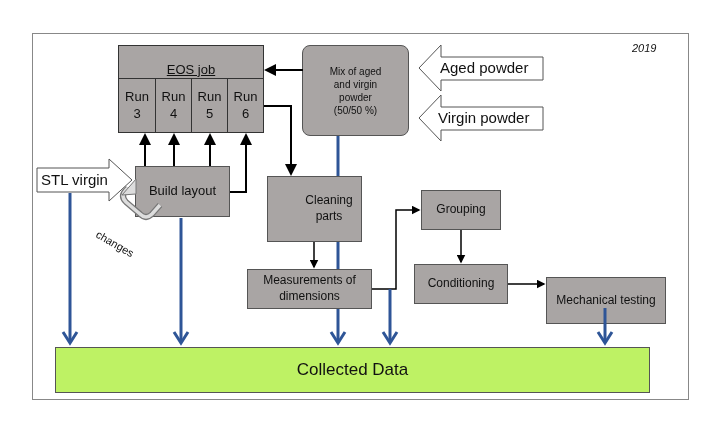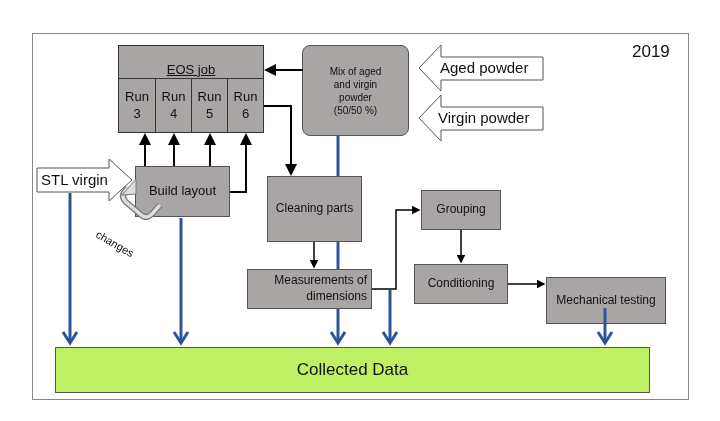--- a/index.html
+++ b/index.html
@@ -7,21 +7,21 @@
          font-family:"Liberation Sans", "DejaVu Sans", sans-serif; color:#111; }
   .outer { position:absolute; left:32px; top:33px; width:657px; height:367px;
            border:1px solid #888; box-sizing:border-box; background:#fff; }
   .box { position:absolute; background:#a9a5a4; border:1px solid #555;
          box-sizing:border-box; display:flex; align-items:center; justify-content:center;
          text-align:center; font-size:12px; line-height:1.3; }
   .cell { position:absolute; background:#a9a5a4; border:1px solid #333; box-sizing:border-box;
           display:flex; align-items:center; justify-content:center; text-align:center;
           font-size:13px; line-height:1.3; white-space:pre-line; }
   .collected { background:#bef264; font-size:17px; }
-  .year { position:absolute; left:632px; top:42px; font-size:17px; }
+  .year { position:absolute; left:632px; top:42px; font-size:11px;font-style:italic; }
   svg.overlay { position:absolute; left:0; top:0; }
   .arrow-label { position:absolute; font-size:15px; white-space:nowrap; }
   .changes { position:absolute; left:100px; top:228px; font-size:11px; transform:rotate(30deg); transform-origin:left top; }
 </style>
 </head>
 <body>
 
 <div class="outer"></div>
 <div class="year">2019</div>
 
@@ -32,23 +32,23 @@
 4</div>
 <div class="cell" style="left:191px;top:78px;width:37px;height:55px;">Run
 5</div>
 <div class="cell" style="left:227px;top:78px;width:37px;height:55px;">Run
 6</div>
 
 <div class="box" style="left:302px;top:45px;width:107px;height:91px;font-size:10px;padding:0 22px;border-radius:8px;">Mix of aged and virgin powder (50/50 %)</div>
 
 <div class="box" style="left:135px;top:166px;width:95px;height:51px;font-size:13px;">Build layout</div>
 
-<div class="box" style="left:267px;top:176px;width:95px;height:66px;">Cleaning parts</div>
+<div class="box" style="left:267px;top:176px;width:95px;height:66px;padding-left:29px;">Cleaning parts</div>
 
-<div class="box" style="left:247px;top:269px;width:125px;height:40px;padding:0 4px;text-align:right;">Measurements of dimensions</div>
+<div class="box" style="left:247px;top:269px;width:125px;height:40px;padding:0 4px;">Measurements of dimensions</div>
 
 <div class="box" style="left:421px;top:190px;width:80px;height:40px;">Grouping</div>
 
 <div class="box" style="left:414px;top:264px;width:94px;height:40px;">Conditioning</div>
 
 <div class="box" style="left:546px;top:261px;width:120px;height:47px;margin-top:16px;">Mechanical testing</div>
 
 <div class="box collected" style="left:55px;top:347px;width:595px;height:46px;">Collected Data</div>
 
 <svg class="overlay" width="720" height="421">

